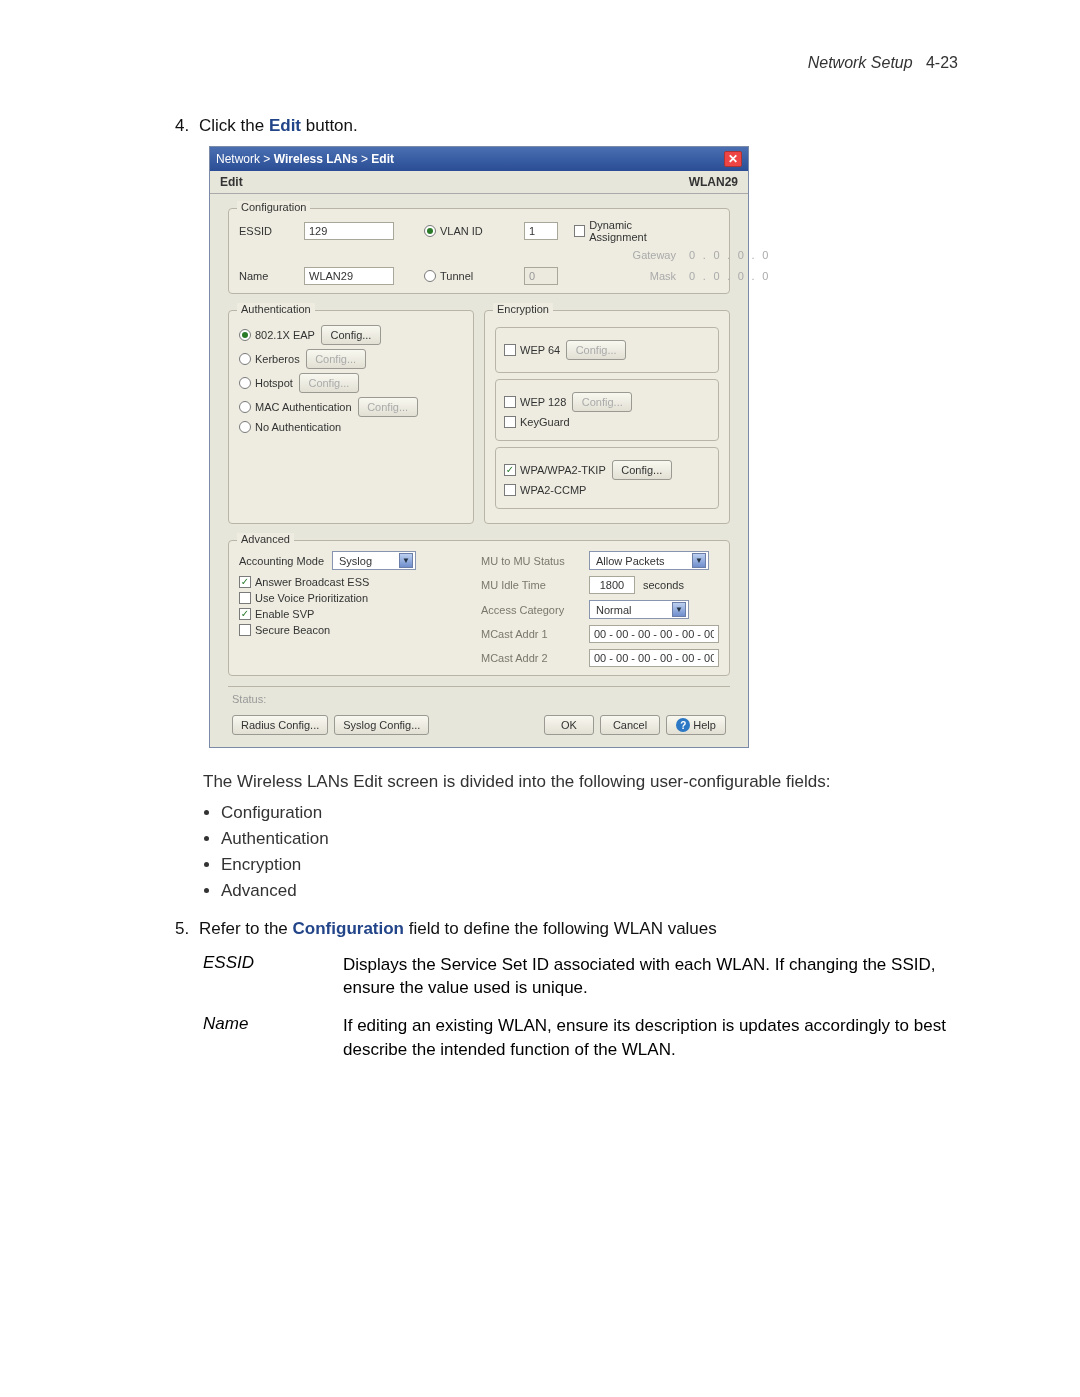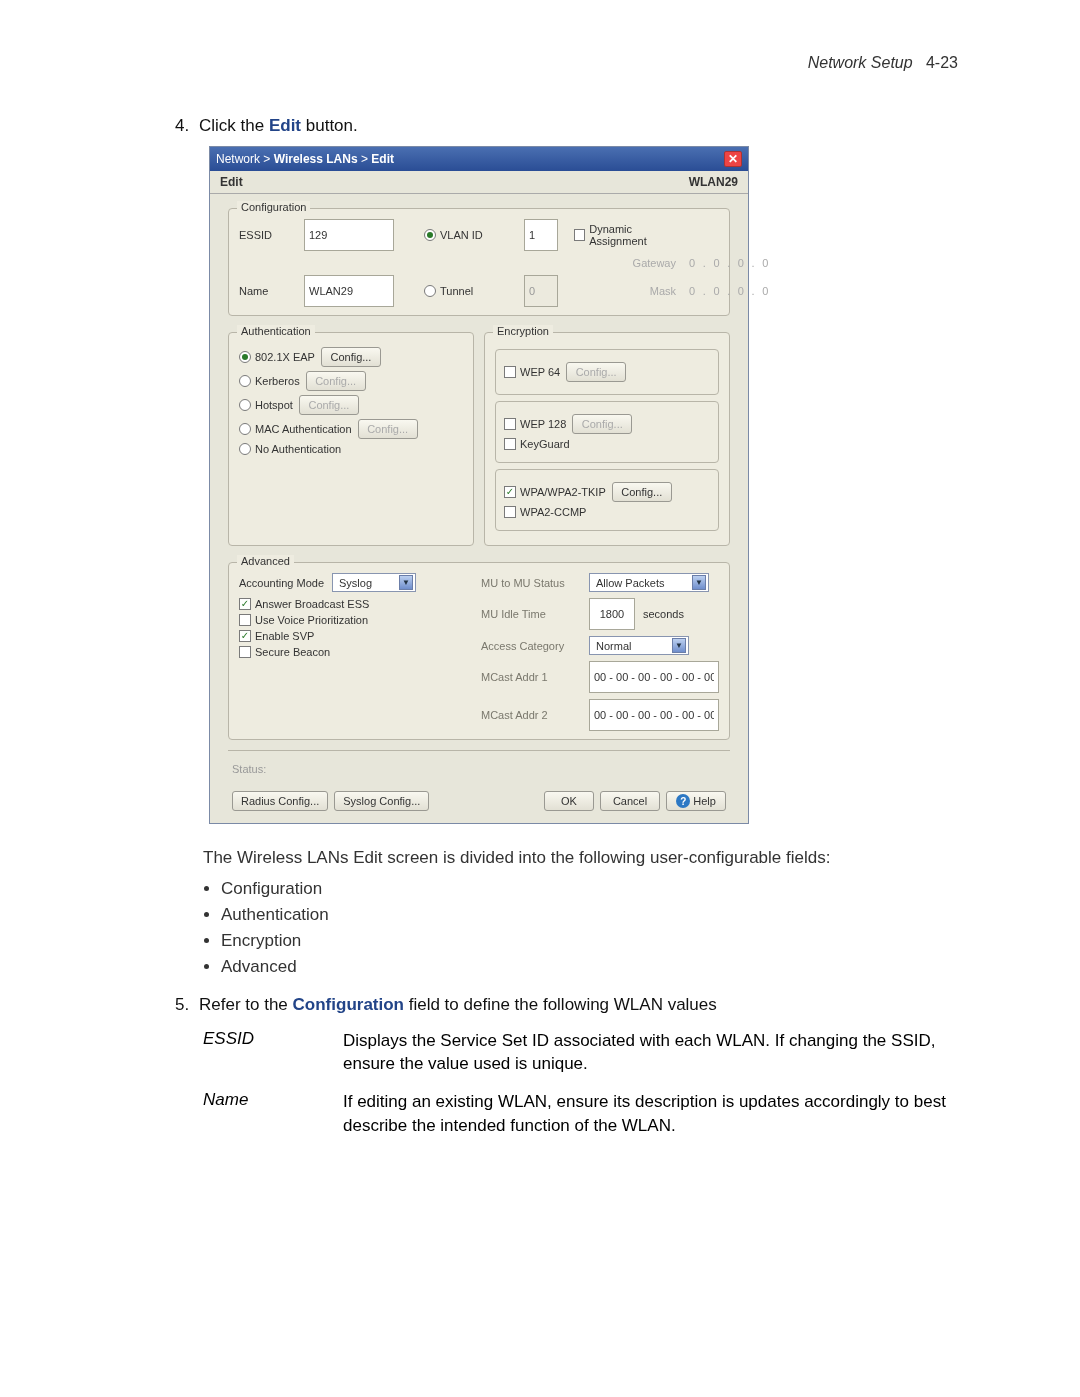--- a/index.html
+++ b/index.html
@@ -99,24 +99,24 @@
   .row {
     display: flex;
     align-items: center;
   }
   .field-label {
     display: inline-block;
     min-width: 56px;
     color: #333;
   }
   input[type="text"].tf {
-    height: 32px;
+    height: 16px;
     border: 1px solid #a8a799;
     background: #fff;
-    padding: 0 4px;
+    padding: 8px 4px;
     font-size: 11px;
     color: #333;
   }
   input[type="text"].tf.disabled {
     background: #eceade;
     color: #999;
   }
   .radio, .chk {
     width: 12px;
     height: 12px;
@@ -220,21 +220,21 @@
   .auth-row .lbl { display: flex; align-items: center; }
   .adv-grid {
     display: grid;
     grid-template-columns: 1fr 1fr;
     gap: 6px 24px;
   }
   .kv { display: flex; align-items: center; gap: 8px; justify-content: flex-start; }
   .kv .k { min-width: 100px; color: #7a786d; }
   .status-line {
     border-top: 1px solid #b8b5a8;
-    padding: 12px 4px;
+    padding: 6px 4px;
     color: #999;
     font-size: 11px;
   }
   .footer-btns {
     display: flex;
     justify-content: space-between;
     align-items: flex-start;
     padding: 4px;
   }
   .footer-btns .left, .footer-btns .right { display: flex; gap: 6px; }

